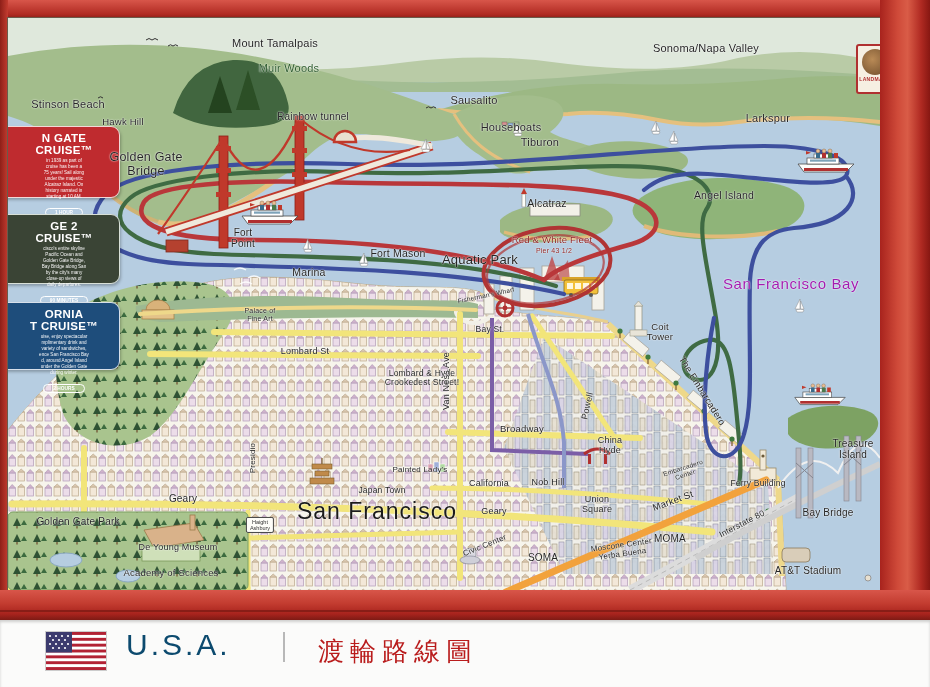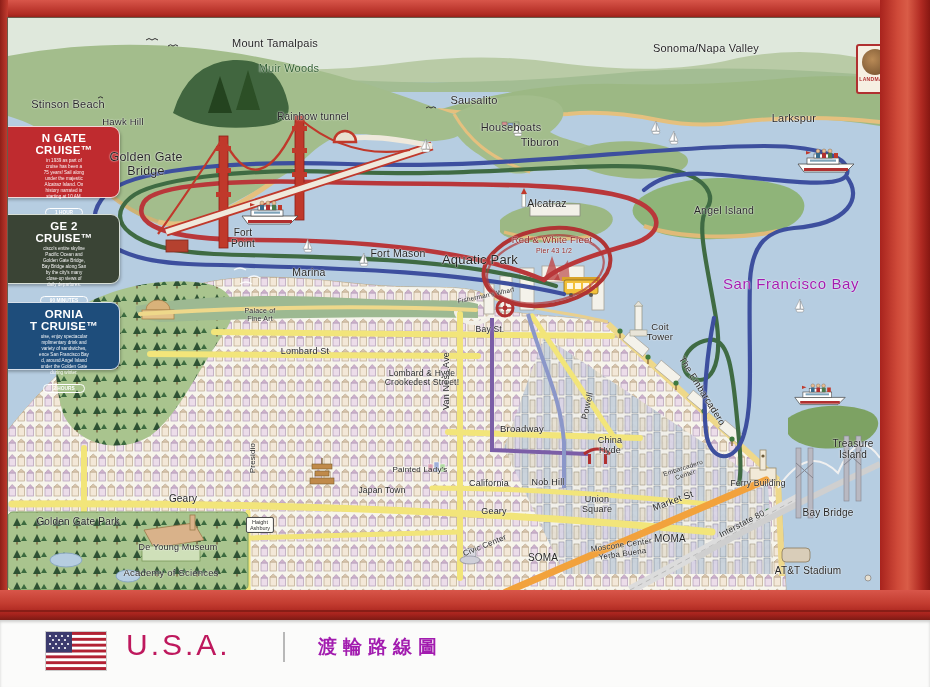--- a/index.html
+++ b/index.html
@@ -52,23 +52,23 @@
   .cruise-title{font-weight:bold;font-size:11.5px;line-height:1.05;letter-spacing:.3px;}
   .cruise-title span{display:block;}
   .cruise-body{font-size:4.6px;line-height:1.3;white-space:pre-line;margin-top:2px;opacity:.95;}
   .cruise-duration{display:inline-block;border:1px solid #fff;border-radius:6px;
                    font-size:4.8px;font-weight:bold;padding:1px 9px;margin-top:2px;}
 
   
   .caption{position:absolute;left:0;top:620px;width:930px;height:67px;background:#fbfbfa;
            box-shadow:inset 0 2px 3px rgba(0,0,0,.18);}
   .flag{position:absolute;left:46px;top:12px;width:60px;height:38px;outline:1px solid #ccc;}
-  .usa{position:absolute;left:126px;top:8px;font-size:30px;color:#be185d;letter-spacing:3px;}
+  .usa{position:absolute;left:126px;top:8px;font-size:30px;color:#0c4a6e;letter-spacing:3px;}
   .divider{position:absolute;left:283px;top:12px;width:2px;height:30px;background:#b8b8b8;}
-  .zh-title{position:absolute;left:318px;top:14px;font-size:19px;color:#a21caf;letter-spacing:6px;font-weight:bold;}
+  .zh-title{position:absolute;left:318px;top:14px;font-size:26px;color:#b91c1c;letter-spacing:6px;}
   .credit{position:absolute;left:126px;top:44px;font-size:11px;color:#7a7a7a;white-space:pre;}
 </style>
 </head>
 <body>
 
 <div class="stage">
   <div class="frame-top"></div>
   <div class="frame-left"></div>
 
   <div class="map-board">
@@ -403,34 +403,34 @@
 
     <span class="lbl" style="left:267px;top:26px;font-size:11px">Mount Tamalpais</span>
     <span class="lbl green" style="left:281px;top:51px;font-size:11px">Muir Woods</span>
     <span class="lbl" style="left:698px;top:31px;font-size:11px">Sonoma/Napa Valley</span>
     <span class="lbl" style="left:60px;top:87px;font-size:11px">Stinson Beach</span>
     <span class="lbl" style="left:115px;top:104px;font-size:9.5px">Hawk Hill</span>
     <span class="lbl" style="left:305px;top:99px;font-size:10px">Rainbow tunnel</span>
     <span class="lbl" style="left:466px;top:83px;font-size:11px">Sausalito</span>
     <span class="lbl" style="left:503px;top:110px;font-size:11px">Houseboats</span>
     <span class="lbl" style="left:532px;top:125px;font-size:11px">Tiburon</span>
-    <span class="lbl" style="left:786px;top:101px;font-size:11px">Larkspur</span>
+    <span class="lbl" style="left:760px;top:101px;font-size:11px">Larkspur</span>
     <span class="lbl two" style="left:138px;top:146px;font-size:12.5px">
         <span>Golden Gate</span>
         <span>Bridge</span>
       </span>
     <span class="lbl two" style="left:235px;top:221px;font-size:10px">
         <span>Fort</span>
         <span>Point</span>
       </span>
     <span class="lbl" style="left:301px;top:255px;font-size:10.5px">Marina</span>
     <span class="lbl" style="left:390px;top:236px;font-size:10.5px">Fort Mason</span>
     <span class="lbl" style="left:472px;top:242px;font-size:13px">Aquatic Park</span>
     <span class="lbl" style="left:539px;top:186px;font-size:10.5px">Alcatraz</span>
-    <span class="lbl" style="left:716px;top:193px;font-size:10.5px">Angel Island</span>
+    <span class="lbl" style="left:716px;top:178px;font-size:10.5px">Angel Island</span>
     <span class="lbl red" style="left:544px;top:222px;font-size:9.5px">Red &amp; White Fleet</span>
     <span class="lbl red" style="left:546px;top:233px;font-size:7px">Pier 43 1/2</span>
     <span class="lbl bay" style="left:783px;top:266px">San Francisco Bay</span>
     <span class="lbl" style="left:478px;top:277px;font-size:6.5px;transform:translate(-50%,-50%) rotate(-12deg)">Fisherman's Wharf</span>
     <span class="lbl two" style="left:652px;top:314px;font-size:9.5px">
         <span>Coit</span>
         <span>Tower</span>
       </span>
     <span class="lbl" style="left:482px;top:312px;font-size:8.5px">Bay St.</span>
     <span class="lbl" style="left:297px;top:334px;font-size:9px">Lombard St</span>
@@ -453,20 +453,21 @@
     <span class="lbl" style="left:540px;top:465px;font-size:9px">Nob Hill</span>
     <span class="lbl two" style="left:589px;top:487px;font-size:9px">
         <span>Union</span>
         <span>Square</span>
       </span>
     <span class="lbl" style="left:665px;top:483px;font-size:9.5px;transform:translate(-50%,-50%) rotate(-20deg)">Market St</span>
     <span class="lbl" style="left:481px;top:466px;font-size:9px">California</span>
     <span class="lbl" style="left:486px;top:494px;font-size:9px">Geary</span>
     <span class="lbl" style="left:374px;top:473px;font-size:8.5px">Japan Town</span>
     <span class="lbl" style="left:412px;top:452px;font-size:8px">Painted Lady's</span>
+    <span class="lbl big" style="left:369px;top:493px">San Francisco</span>
     <span class="lbl" style="left:175px;top:481px;font-size:10px">Geary</span>
     <span class="lbl" style="left:70px;top:504px;font-size:10px">Golden Gate Park</span>
     <span class="lbl" style="left:170px;top:530px;font-size:9px">De Young Museum</span>
     <span class="lbl" style="left:163px;top:555px;font-size:9.5px">Academy of Sciences</span>
     <span class="sign" style="left:252px;top:507px">
         <span>Haight</span>
         <span>Ashbury</span>
       </span>
     <span class="lbl" style="left:245px;top:440px;font-size:8px;transform:translate(-50%,-50%) rotate(-90deg)">Presidio</span>
     <span class="lbl two" style="left:252px;top:297px;font-size:7px">

